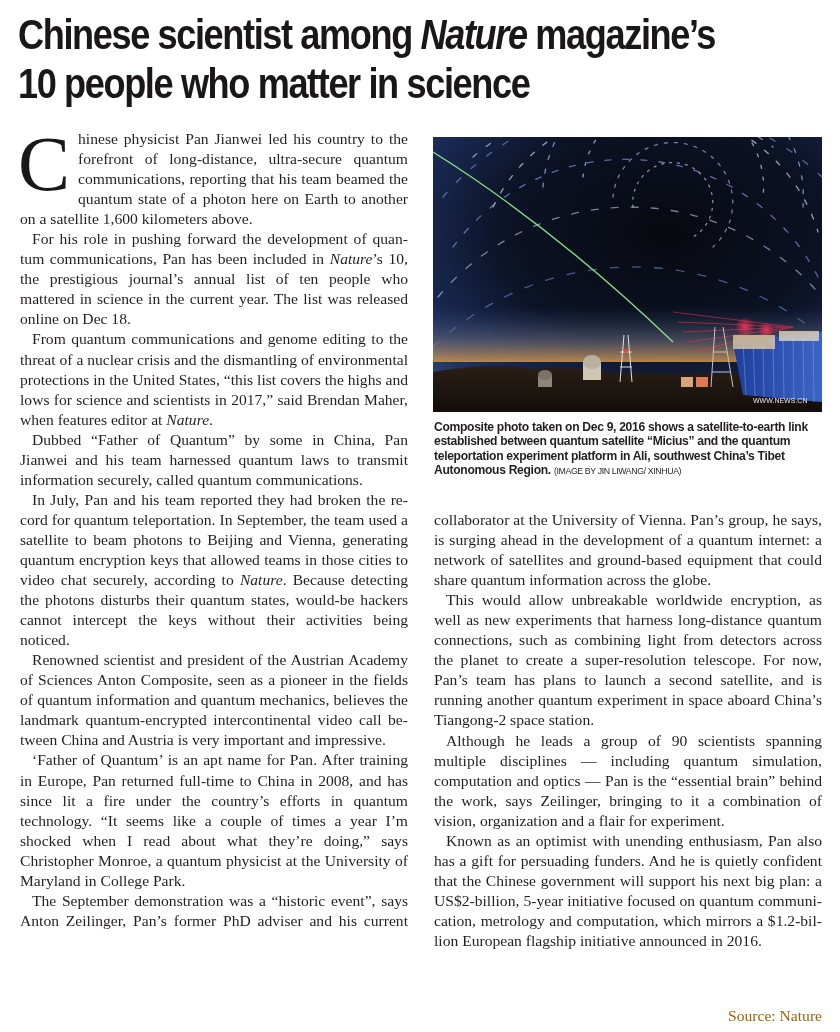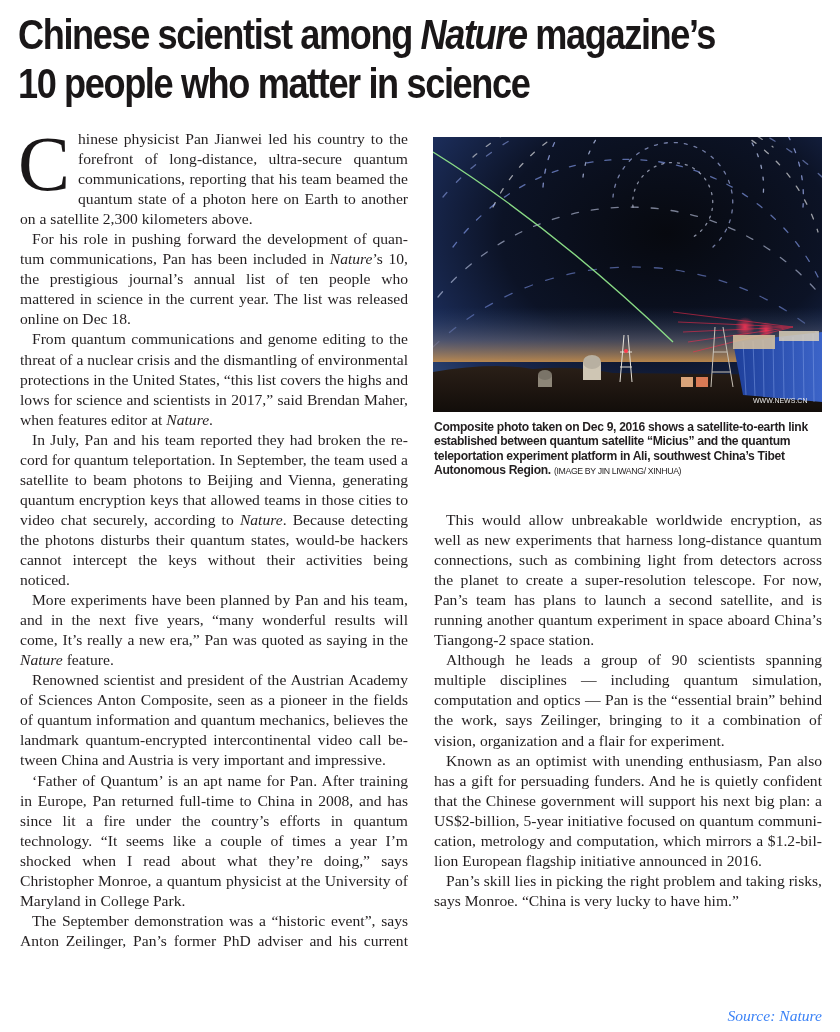--- a/index.html
+++ b/index.html
@@ -100,39 +100,38 @@
       font-weight: normal;
       font-size: 9.5px;
       letter-spacing: -0.4px;
     }
 
     .source {
       position: absolute;
       right: 18px;
       top: 1007px;
       font-family: "Liberation Serif", "DejaVu Serif", serif;
-      font-style: italic;
       font-size: 15.6px;
-      color: #3b82f6;
+      color: #a16207;
     }
   </style>
 </head>
 <body>
 
 <h1 class="headline">
   <span class="line"><span>Chinese scientist among </span><em>Nature</em><span> magazine’s</span></span>
   <span class="line">10 people who matter in science</span>
 </h1>
 
 <div class="col col-left">
-  <p class="first"><span class="dropcap">C</span><span>hinese physicist Pan Jianwei led his country to the fore­front of long-distance, ultra-secure quantum commu­nications, reporting that his team beamed the quantum state of a photon here on Earth to another on a satellite 2,300 kilometers above.</span></p>
+  <p class="first"><span class="dropcap">C</span><span>hinese physicist Pan Jianwei led his country to the fore­front of long-distance, ultra-secure quantum commu­nications, reporting that his team beamed the quantum state of a photon here on Earth to another on a satellite 1,600 kilometers above.</span></p>
   <p><span>For his role in pushing forward the development of quan­tum communications, Pan has been included in </span><em>Nature</em><span>’s 10, the prestigious journal’s annual list of ten people who mattered in science in the current year. The list was released online on Dec 18.</span></p>
   <p><span>From quantum communications and genome editing to the threat of a nuclear crisis and the dismantling of environmental protections in the United States, “this list covers the highs and lows for science and scientists in 2017,” said Brendan Maher, when features editor at </span><em>Nature</em><span>.</span></p>
+  <p>Dubbed “Father of Quantum” by some in China, Pan Jianwei and his team harnessed quantum laws to transmit information securely, called quantum communications.</p>
   <p><span>In July, Pan and his team reported they had broken the re­cord for quantum teleportation. In September, the team used a satellite to beam photons to Beijing and Vienna, generating quantum encryption keys that allowed teams in those cities to video chat securely, according to </span><em>Nature</em><span>. Because detecting the photons disturbs their quantum states, would-be hackers can­not intercept the keys without their activities being noticed.</span></p>
-  <p><span>More experiments have been planned by Pan and his team, and in the next five years, “many wonderful results will come, It’s really a new era,” Pan was quoted as saying in the </span><em>Nature</em><span> feature.</span></p>
   <p>Renowned scientist and president of the Austrian Academy of Sciences Anton Composite, seen as a pioneer in the fields of quantum information and quantum mechanics, believes the landmark quantum-encrypted intercontinental video call be­tween China and Austria is very important and impressive.</p>
   <p>‘Father of Quantum’ is an apt name for Pan. After training in Europe, Pan returned full-time to China in 2008, and has since lit a fire under the country’s efforts in quantum technology. “It seems like a couple of times a year I’m shocked when I read about what they’re doing,” says Christopher Monroe, a quan­tum physicist at the University of Maryland in College Park.</p>
   <p style="text-align-last: justify;">The September demonstration was a “historic event”, says Anton Zeilinger, Pan’s former PhD adviser and his current</p>
 </div>
 
 <div class="photo" role="img" aria-label="Star trails over the quantum teleportation experiment platform in Ali with a green laser beam and red lasers">
   <svg width="389" height="275" viewBox="0 0 389 275" xmlns="http://www.w3.org/2000/svg">
     <defs>
       <radialGradient id="sky" cx="0.6" cy="0.35" r="0.85">
         <stop offset="0" stop-color="#07090f"></stop>
@@ -225,19 +224,19 @@
     </g>
     <rect x="300" y="198" width="42" height="14" fill="#d8c3a0" opacity="0.85"></rect>
     <rect x="346" y="194" width="40" height="10" fill="#e4d7bd" opacity="0.8"></rect>
     <text x="320" y="266" font-family="Liberation Sans, DejaVu Sans, sans-serif" font-size="7" fill="#e8e8e8">WWW.NEWS.CN</text>
   </svg>
 </div>
 
 <div class="caption"><span>Composite photo taken on Dec 9, 2016 shows a satellite-to-earth link established between quantum satellite “Micius” and the quantum teleportation experiment platform in Ali, southwest China’s Tibet Autonomous Region. </span><span class="credit">(IMAGE BY JIN LIWANG/ XINHUA)</span></div>
 
 <div class="col col-right">
+  <p class="first">collaborator at the University of Vienna. Pan’s group, he says, is surging ahead in the development of a quantum internet: a network of satellites and ground-based equipment that could share quantum information across the globe.</p>
   <p>This would allow unbreakable worldwide encryption, as well as new experiments that harness long-distance quantum con­nections, such as combining light from detectors across the planet to create a super-resolution telescope. For now, Pan’s team has plans to launch a second satellite, and is running another quantum experiment in space aboard China’s Tian­gong-2 space station.</p>
   <p>Although he leads a group of 90 scientists spanning multiple disciplines — including quantum simulation, computation and optics — Pan is the “essential brain” behind the work, says Zeilinger, bringing to it a combination of vision, organization and a flair for experiment.</p>
   <p>Known as an optimist with unending enthusiasm, Pan also has a gift for persuading funders. And he is quietly confident that the Chinese government will support his next big plan: a US$2-billion, 5-year initiative focused on quantum communi­cation, metrology and computation, which mirrors a $1.2-bil­lion European flagship initiative announced in 2016.</p>
-  <p>Pan’s skill lies in picking the right problem and taking risks, says Monroe. “China is very lucky to have him.”</p>
 </div>
 
 <div class="source">Source: Nature</div>
 
 </body></html>

